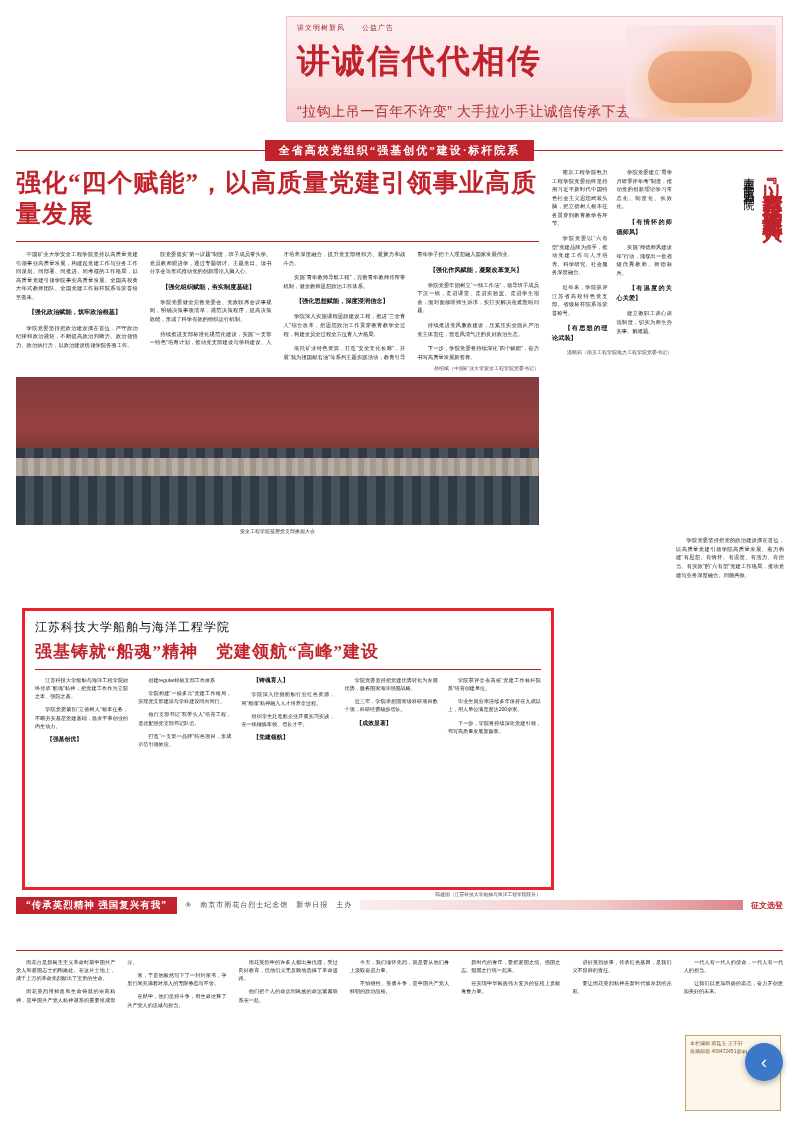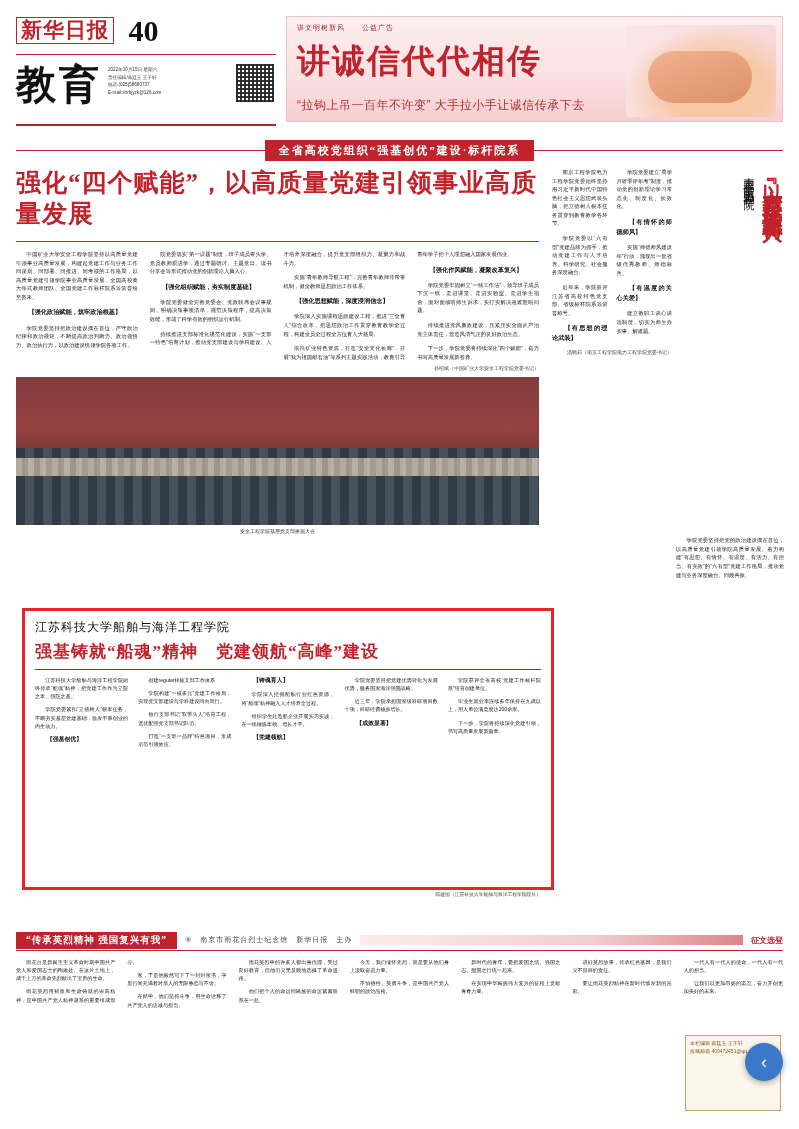--- a/index.html
+++ b/index.html
@@ -88,22 +88,22 @@
     font-size: 7px; color: #9b2b2f; letter-spacing: 1px;
   }
   .topad-tags span { margin-right: 14px; }
   .topad-title {
     position: absolute; left: 10px; top: 22px;
     font-family: "Liberation Serif", serif;
     font-size: 33px; font-weight: bold; color: #c0232c;
     letter-spacing: 2px;
   }
   .topad-sub {
-    position: absolute; left: 10px; top: 80px;
-    font-size: 12px; color: #a33; letter-spacing: .5px;
+    position: absolute; left: 10px; top: 86px;
+    font-size: 14px; color: #a33; letter-spacing: .5px;
   }
   .topad-hands {
     position: absolute; right: 6px; top: 8px;
     width: 150px; height: 92px;
     background: radial-gradient(ellipse at 60% 70%, #f6c8a6 0 38%, rgba(246,200,166,0) 70%),
                 linear-gradient(135deg,#fbe7e8 0%,#f8d2d4 100%);
     border-radius: 4px;
   }
   .topad-hands::after{
     content:""; position:absolute; left:22px; top:26px;
@@ -230,21 +230,21 @@
     font-size: 5.1px; line-height: 1.6; color: #222; text-align: justify;
     height: 215px;
   }
   .rb-cols p { margin: 0 0 5px; text-indent: 2em; }
   .rb-sub { font-weight: bold; font-size: 5.9px; text-indent: 0; margin: 3px 0 3px; color:#111; }
   .rb-byline { font-size: 4.8px; color: #444; text-align: right; }
 
   
   .bot-banner {
     position: absolute; left: 16px; top: 896px; width: 767px; height: 18px;
-    display: flex; align-items: center; gap: 8px; margin-top: 35px;
+    display: flex; align-items: center; gap: 8px;
   }
   .bb-tag {
     background: #c0232c; color: #fff; font-family: "Liberation Serif", serif;
     font-size: 9.5px; font-weight: bold; padding: 2px 10px; letter-spacing: 1px;
   }
   .bb-meta { font-size: 7px; color: #444; letter-spacing: 1px; }
   .bb-fill { flex: 1; height: 10px;
     background: linear-gradient(90deg,#f6dede 0%,#e8a7a7 60%,#c0232c 100%);
     opacity:.55; }
   .bb-right { font-size: 8px; color: #c0232c; font-weight: bold; white-space: nowrap; }
@@ -277,31 +277,20 @@
     display: flex; align-items: center; justify-content: center;
     font-size: 18px; box-shadow: 0 2px 6px rgba(0,0,0,.35);
     cursor: pointer;
   }
 </style>
 </head>
 <body>
 
 <div class="page">
 
-  <div class="masthead">
-    <span class="logo-red">新华日报</span>
-    <span class="page-num">40</span>
-    <div class="masthead-rule"></div>
-    <div class="section-name">教育</div>
-    <div class="imprint" style="white-space:pre-line;">2022年10月15日 星期六
-责任编辑/蒋廷玉 王子轩
-电话:(025)58680737
-E-mail:xhrbjyzk@126.com</div>
-    <div class="qr"></div>
-  </div>
 
   <div class="topad">
     <div class="topad-tags">
       <span>讲文明树新风</span>
       <span>公益广告</span>
     </div>
     <div class="topad-title">讲诚信代代相传</div>
     <div class="topad-sub">“拉钩上吊一百年不许变” 大手拉小手让诚信传承下去</div>
     <div class="topad-hands"></div>
   </div>

